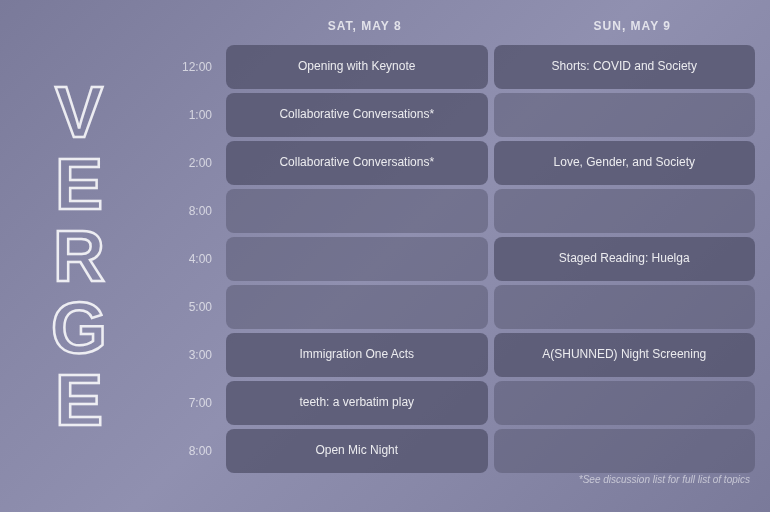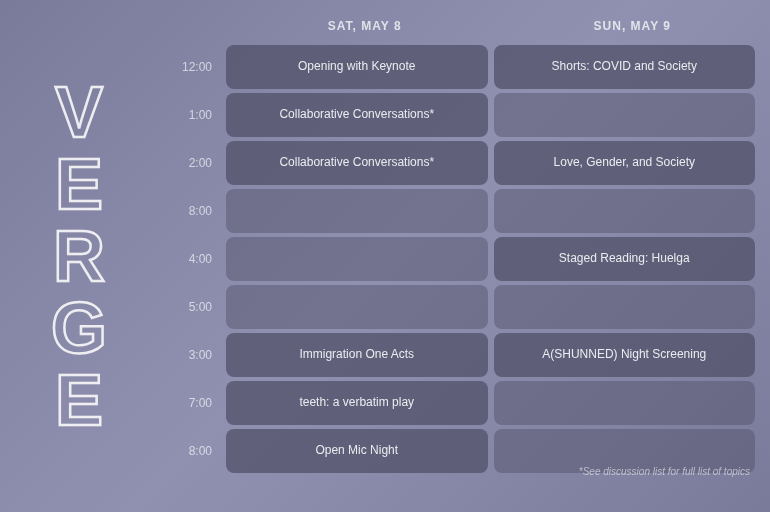--- a/index.html
+++ b/index.html
@@ -102,21 +102,21 @@
       line-height: 1.3;
       padding: 5px 6px;
     }
 
     .event-cell.empty {
       background: rgba(80, 80, 105, 0.45);
     }
 
     .footnote {
       position: absolute;
-      bottom: 20px;
+      bottom: 12px;
       right: 5px;
       color: rgba(255,255,255,0.55);
       font-size: 10px;
       font-style: italic;
     }
   </style>
 </head>
 <body>
 
 <div class="verge-container">

